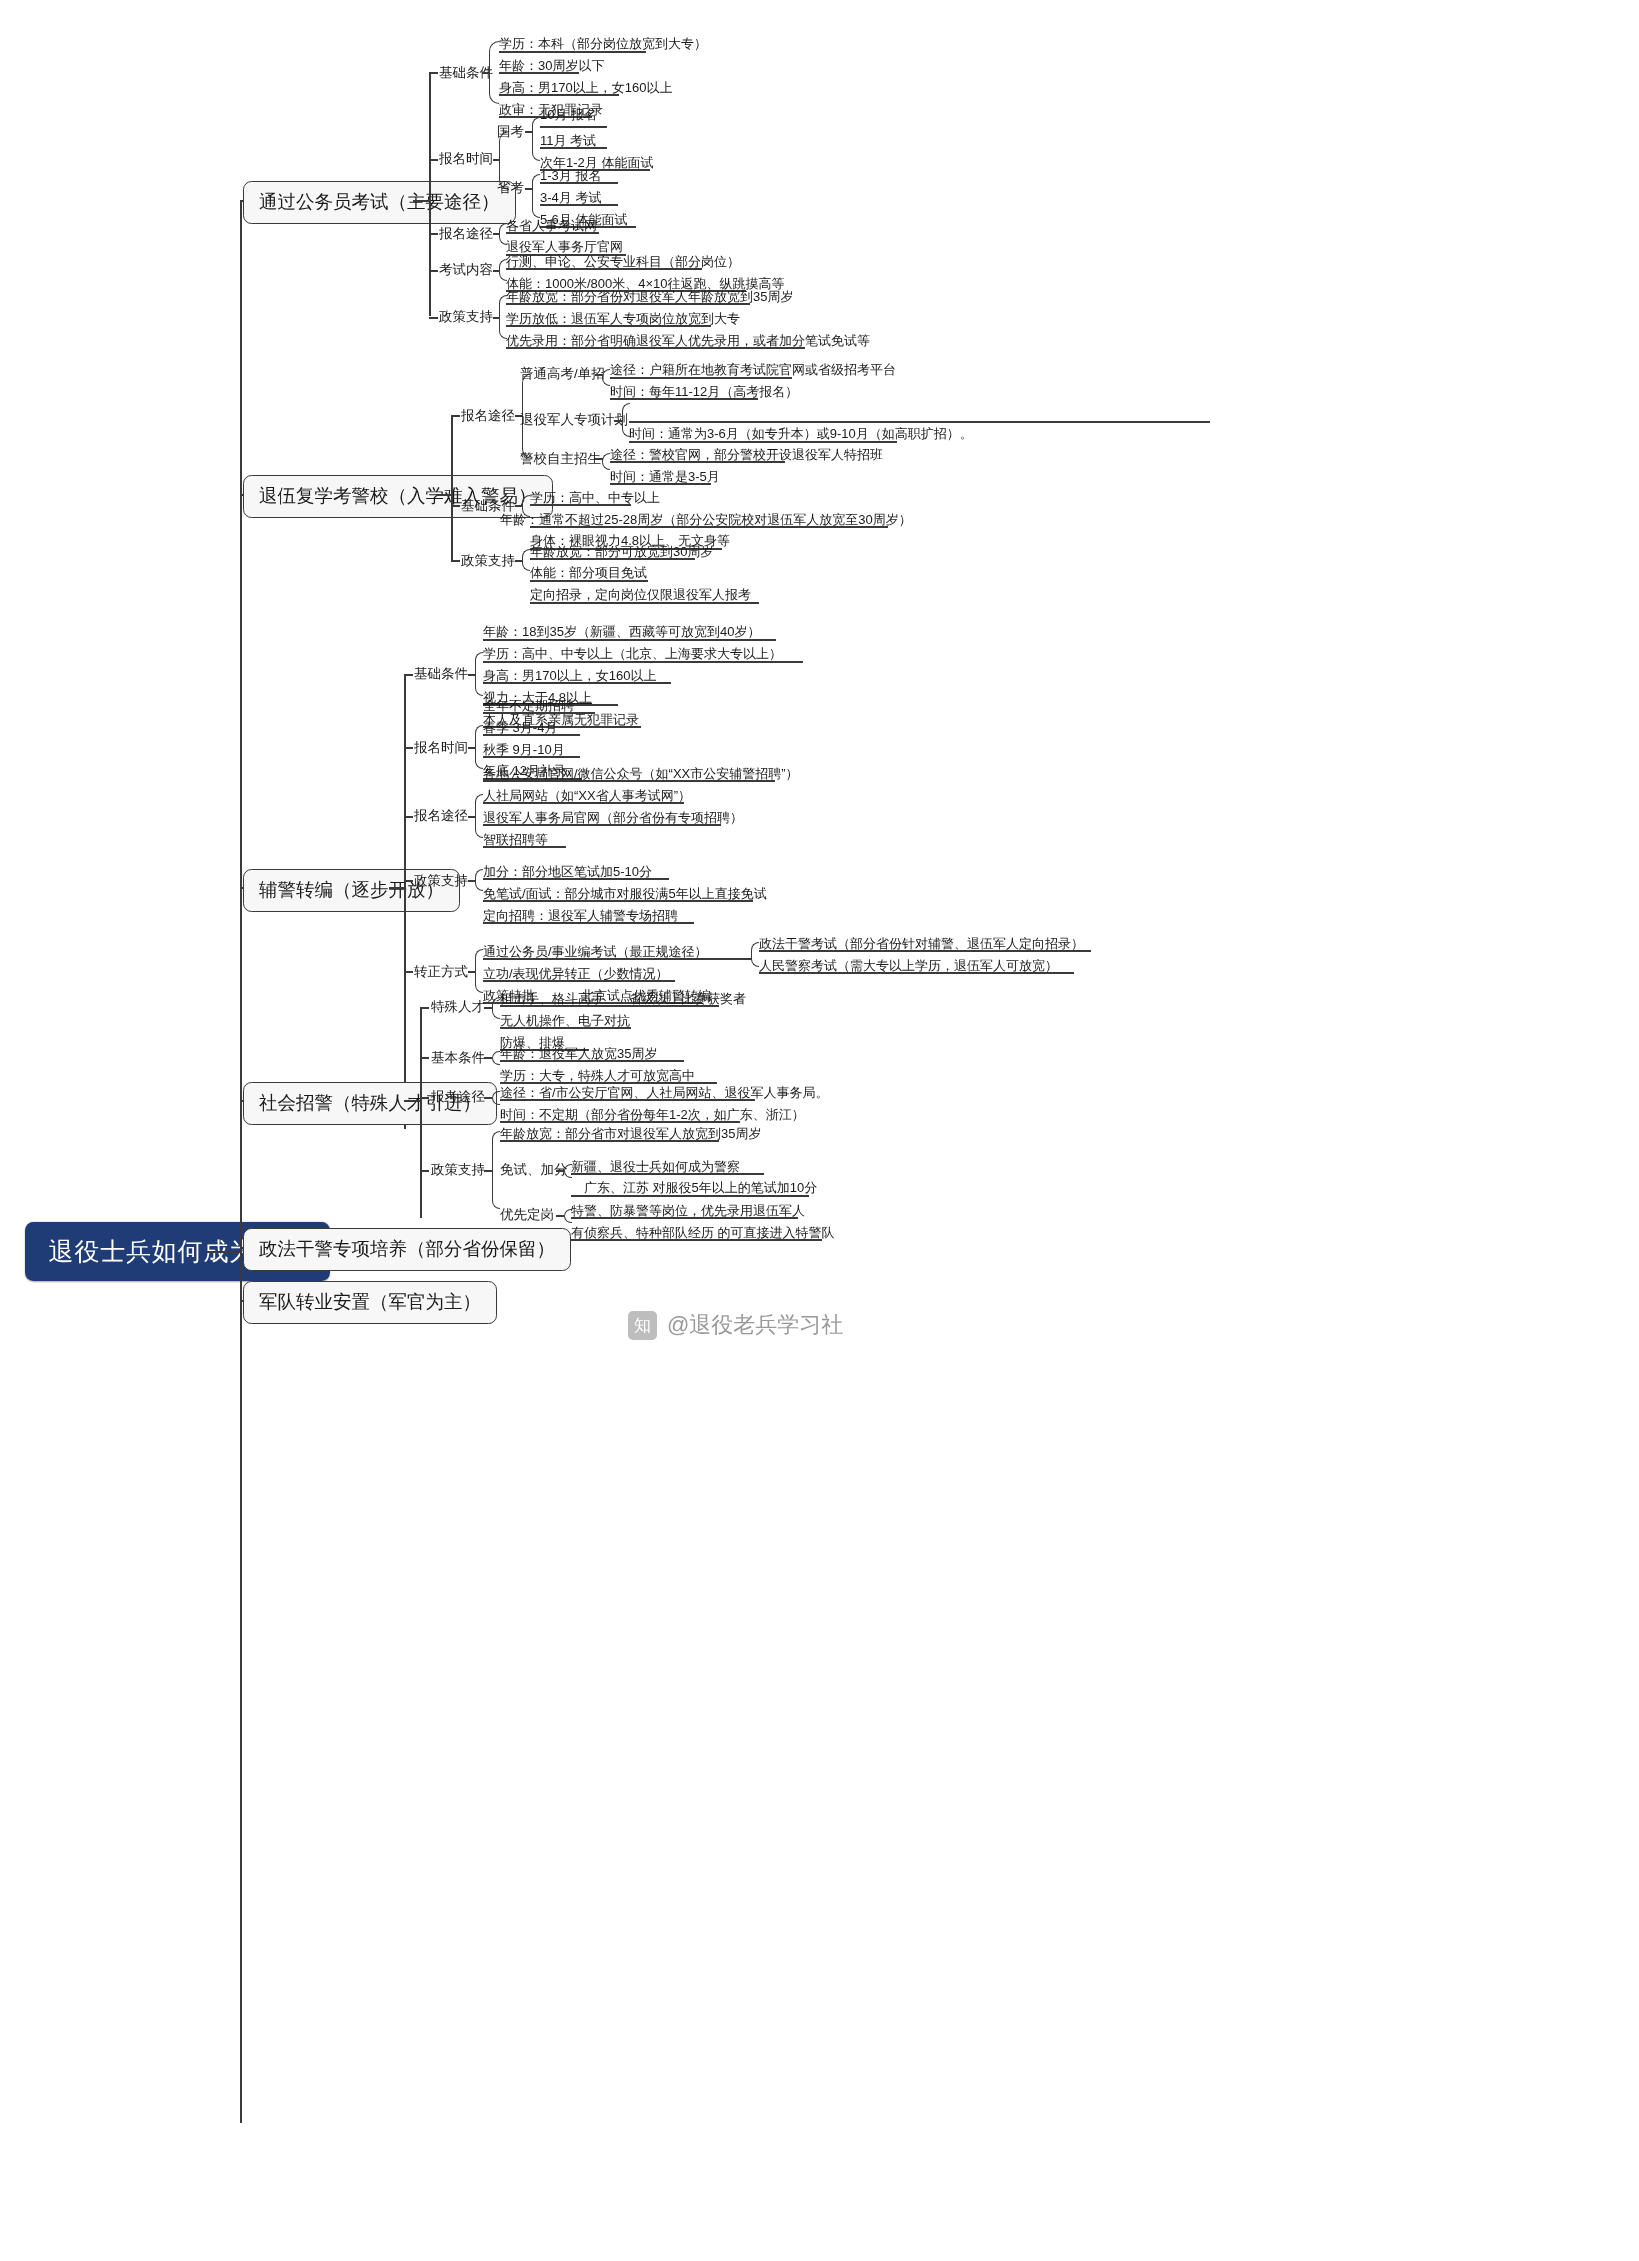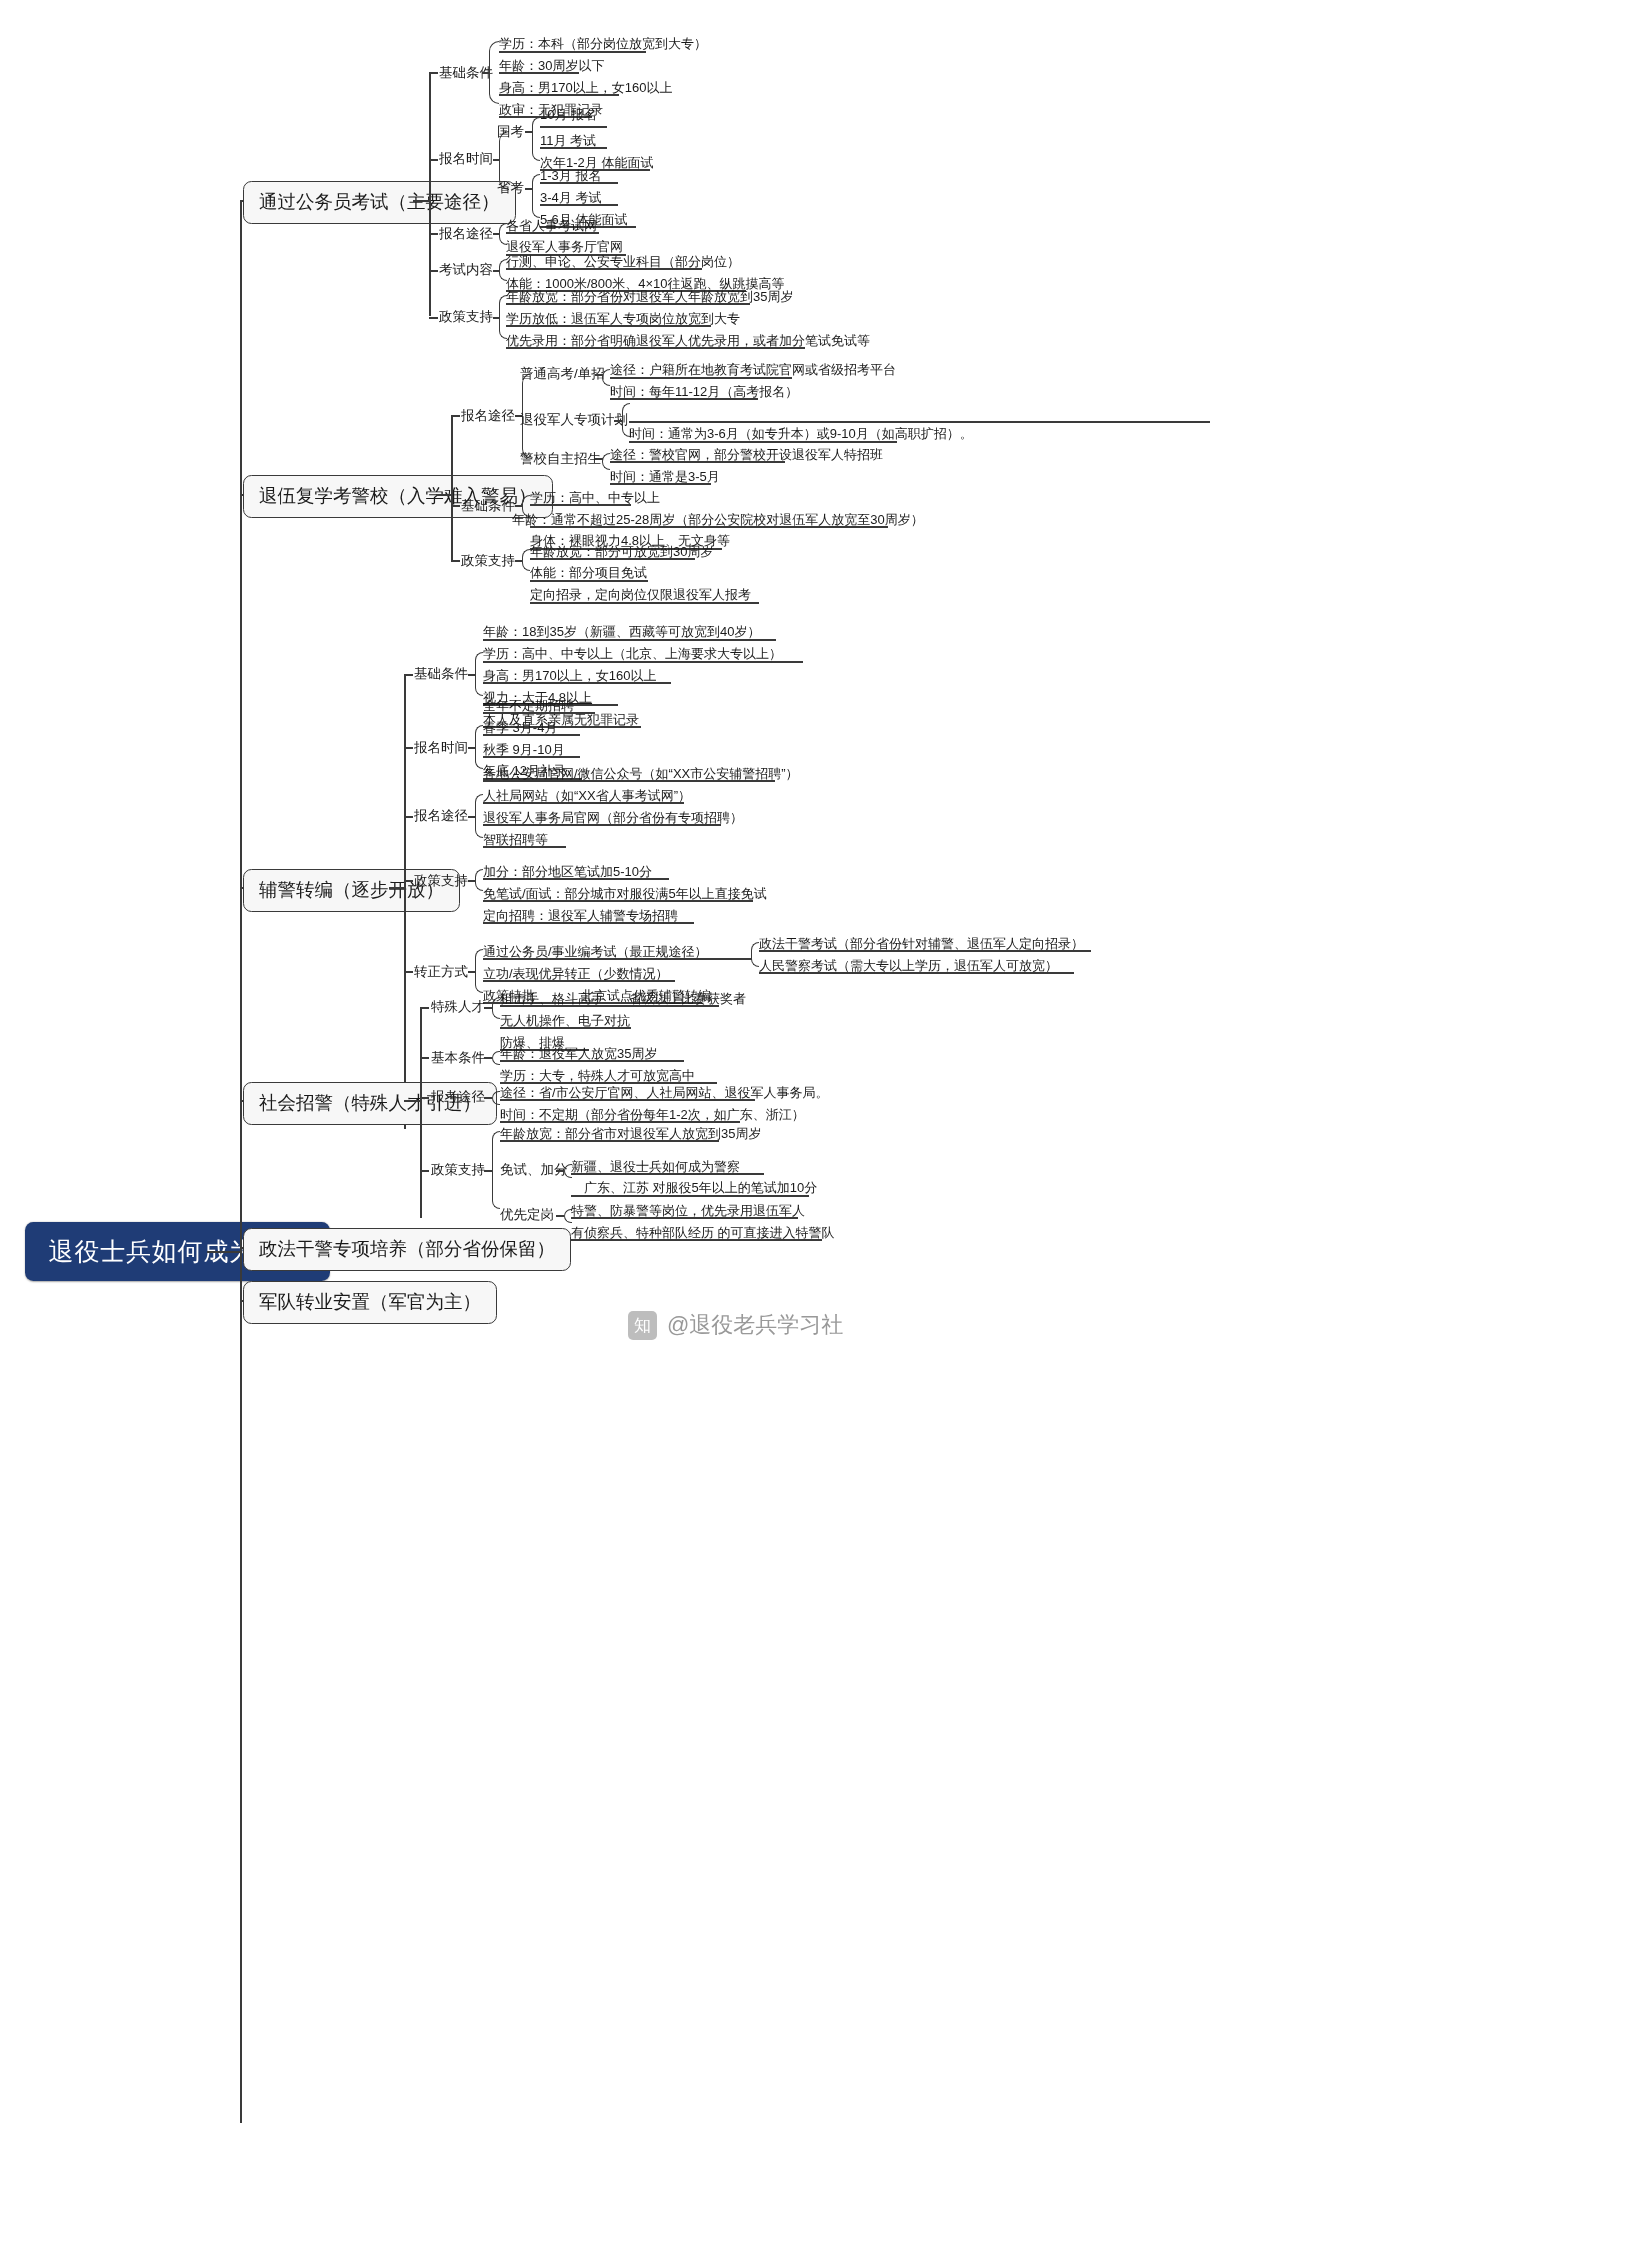--- a/index.html
+++ b/index.html
@@ -205,21 +205,21 @@
   <div class="ul" style="left:610px; top:461px; width:175px;"></div>
   <div class="mm-l3" style="left:610px; top:468px;">时间：通常是3-5月</div>
   <div class="ul" style="left:610px; top:483px; width:101px;"></div>
 
   <div class="h-line" style="left:451px; top:505px; width:9.3px;"></div>
   <div class="mm-l2" style="left:461px; top:499px;">基础条件</div>
   <div class="h-line" style="left:515px; top:505px; width:8.4px;"></div>
   <div class="brace" style="left:522px; top:495px; width:8.4px; height:22px; border-right:none;"></div>
   <div class="mm-l3" style="left:530px; top:489px;">学历：高中、中专以上</div>
   <div class="ul" style="left:530px; top:504px; width:101px;"></div>
-  <div class="mm-l3" style="left:512px; top:511px;">年龄：通常不超过25-28周岁（部分公安院校对退伍军人放宽至30周岁）</div>
+  <div class="mm-l3" style="left:500px; top:511px;">年龄：通常不超过25-28周岁（部分公安院校对退伍军人放宽至30周岁）</div>
   <div class="ul" style="left:530px; top:526px; width:358px;"></div>
   <div class="mm-l3" style="left:530px; top:532px;">身体：裸眼视力4.8以上、无文身等</div>
   <div class="ul" style="left:530px; top:548px; width:192px;"></div>
 
   <div class="h-line" style="left:451px; top:560px; width:9.3px;"></div>
   <div class="mm-l2" style="left:461px; top:554px;">政策支持</div>
   <div class="h-line" style="left:515px; top:560px; width:8.4px;"></div>
   <div class="brace" style="left:522px; top:549px; width:8.4px; height:22px; border-right:none;"></div>
   <div class="mm-l3" style="left:530px; top:543px;">年龄放宽：部分可放宽到30周岁</div>
   <div class="ul" style="left:530px; top:558px; width:165px;"></div>

